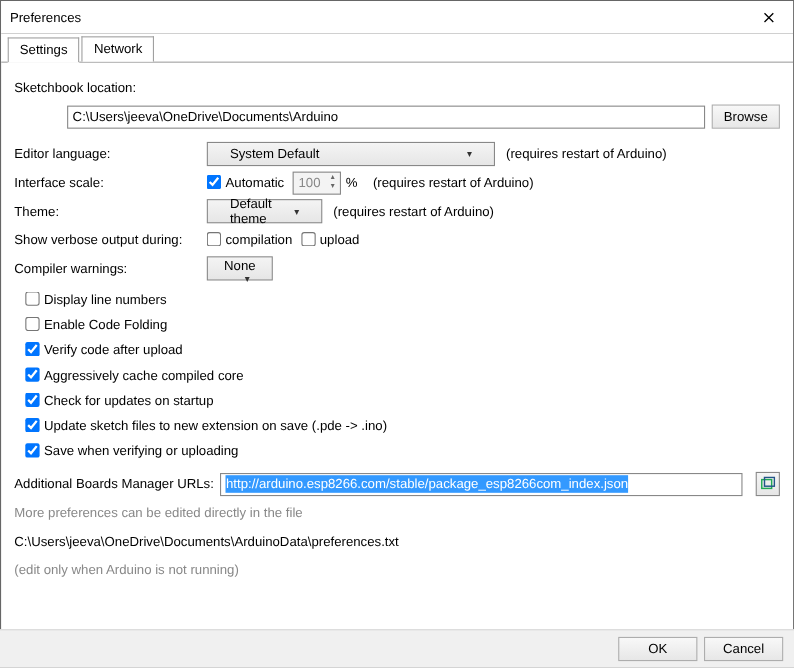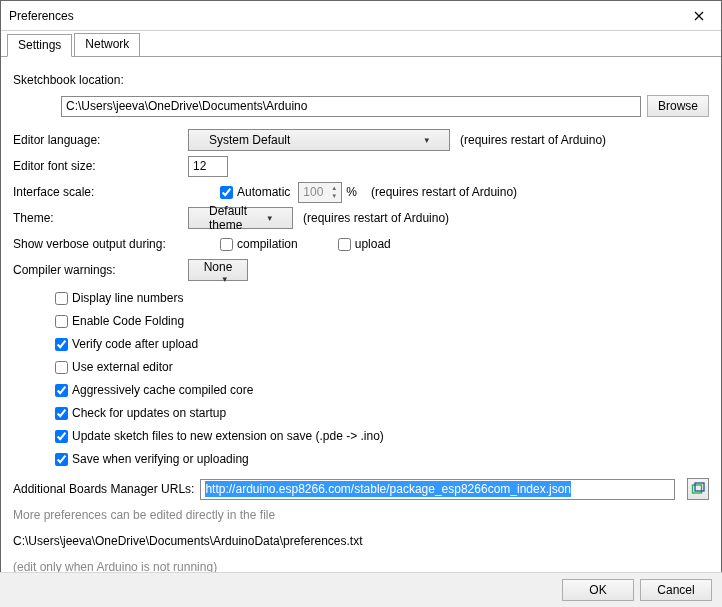--- a/index.html
+++ b/index.html
@@ -119,23 +119,22 @@
     padding: 0 2px 0 4px;
     color:#888;
     position:relative;
   }
   .spinner .spins {
     position:absolute; right:1px; top:1px; bottom:1px; width:12px;
     display:flex; flex-direction:column; justify-content:center;
     font-size:7px; line-height:8px; color:#666; text-align:center;
   }
   .chk {
-    display: inline-flex; align-items: center; gap: 4px;
+    display: inline-flex; gap: 4px;
     margin-right: 8px;
-    margin-left: 32px;
   }
   .chk input { margin:0; width:13px; height:13px; }
   .opts { margin: 6px 0 8px 10px; }
   .opts .row { min-height: 22px; margin-bottom: 1px;}
   .note { color:#888; }
   .footer {
     position: absolute;
     bottom: 0; left:0; right:0;
     border-top: 1px solid #d8d8d8;
     padding: 6px 10px;
@@ -191,24 +190,20 @@
 
   <div class="row">
     <span class="label-col">Editor language:</span>
     <div class="dropdown lang">
       <span>System Default</span>
       <span class="arrow" style="margin-left:auto">▾</span>
     </div>
     <span class="restartnote">(requires restart of Arduino)</span>
   </div>
 
-  <div class="row">
-    <span class="label-col">Editor font size:</span>
-    <input type="text" class="numbox" value="12" style="">
-  </div>
 
   <div class="row">
     <span class="label-col">Interface scale:</span>
     <label class="chk">
       <input type="checkbox" checked="" style="">
       <span>Automatic</span>
     </label>
     <div class="spinner">
       <span>100</span>
       <span class="spins">▴<br>▾</span>
@@ -260,26 +255,20 @@
         </label>
       </div>
     <div class="row">
         <label class="chk">
           <input type="checkbox" checked="" style="">
           <span>Verify code after upload</span>
         </label>
       </div>
     <div class="row">
         <label class="chk">
-          <input type="checkbox" style="">
-          <span>Use external editor</span>
-        </label>
-      </div>
-    <div class="row">
-        <label class="chk">
           <input type="checkbox" checked="" style="">
           <span>Aggressively cache compiled core</span>
         </label>
       </div>
     <div class="row">
         <label class="chk">
           <input type="checkbox" checked="" style="">
           <span>Check for updates on startup</span>
         </label>
       </div>

